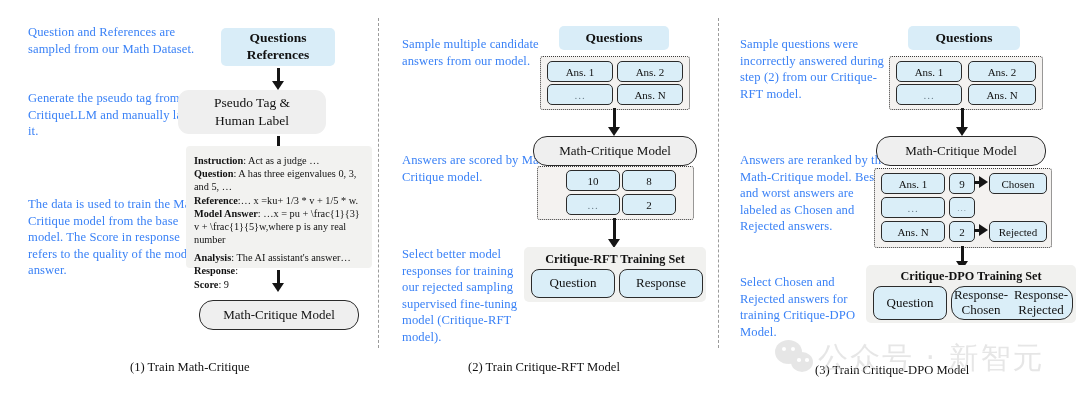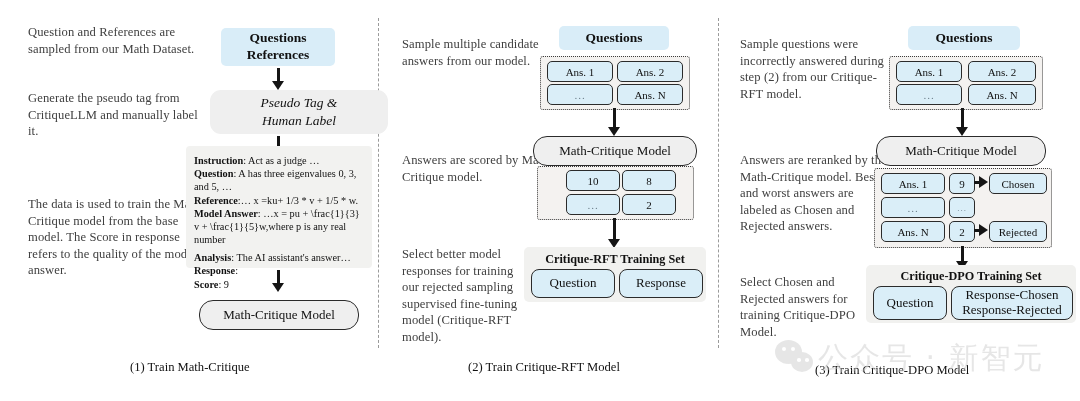--- a/index.html
+++ b/index.html
@@ -24,21 +24,21 @@
     height: 330px;
     width: 0;
     border-left: 1px dashed #9a9a9a;
   }
 
   
   .note {
     position: absolute;
     font-size: 12.6px;
     line-height: 1.32;
-    color: #404040;
+    color: #3b82f6;
     letter-spacing: 0.1px;
   }
 
   
   .blue-head {
     position: absolute;
     background: #d9edf8;
     border-radius: 5px;
     display: flex;
     flex-direction: column;
@@ -225,21 +225,21 @@
   <div class="blue-head" style="left:221px; top:28px; width:114px; height:38px;">
     <span>Questions</span>
     <span>References</span>
   </div>
 
   <div class="arrow-down" style="left:278px; top:68px; height:22px;">
     <div class="shaft" style="height:14px;"></div>
     <div class="head"></div>
   </div>
 
-  <div class="gray-box" style="left:210px; top:90px; width:178px; height:44px;font-style:italic;">
+  <div class="gray-box" style="left:178px; top:90px; width:148px; height:44px;">
     <span>Pseudo Tag &amp;</span>
     <span>Human Label</span>
   </div>
 
   <div class="arrow-down" style="left:278px; top:136px; height:20px;">
     <div class="shaft" style="height:12px;"></div>
     <div class="head"></div>
   </div>
 
   <div class="doc-box" style="left:186px; top:146px; width:186px; height:122px;">
@@ -410,21 +410,21 @@
   <div class="arrow-down" style="left:962px; top:246px; height:24px;">
     <div class="shaft" style="height:15px;"></div>
     <div class="head"></div>
   </div>
 
   <div class="panel-tint" style="left:866px; top:265px; width:210px; height:58px;"></div>
   <div class="tint-title" style="left:866px; top:269px; width:210px;">Critique-DPO Training Set</div>
   <div class="chip-lg" style="left:873px; top:286px; width:72px; height:32px;">
     <span>Question</span>
   </div>
-  <div class="chip-lg" style="left:951px; top:286px; width:120px; height:32px; flex-direction:column;">
+  <div class="chip-lg" style="left:951px; top:286px; width:120px; height:32px; flex-direction:row;border-radius:13px;">
     <span>Response-Chosen</span>
     <span>Response-Rejected</span>
   </div>
 
   <div class="caption" style="left:815px; top:363px;">(3) Train Critique-DPO Model</div>
 
   <div class="wm">
     <div class="wm-bubble" style="left:775px; top:340px; width:27px; height:24px;"></div>
     <div class="wm-dot" style="left:782px; top:347px; width:4px; height:4px;"></div>
     <div class="wm-dot" style="left:791px; top:347px; width:4px; height:4px;"></div>

